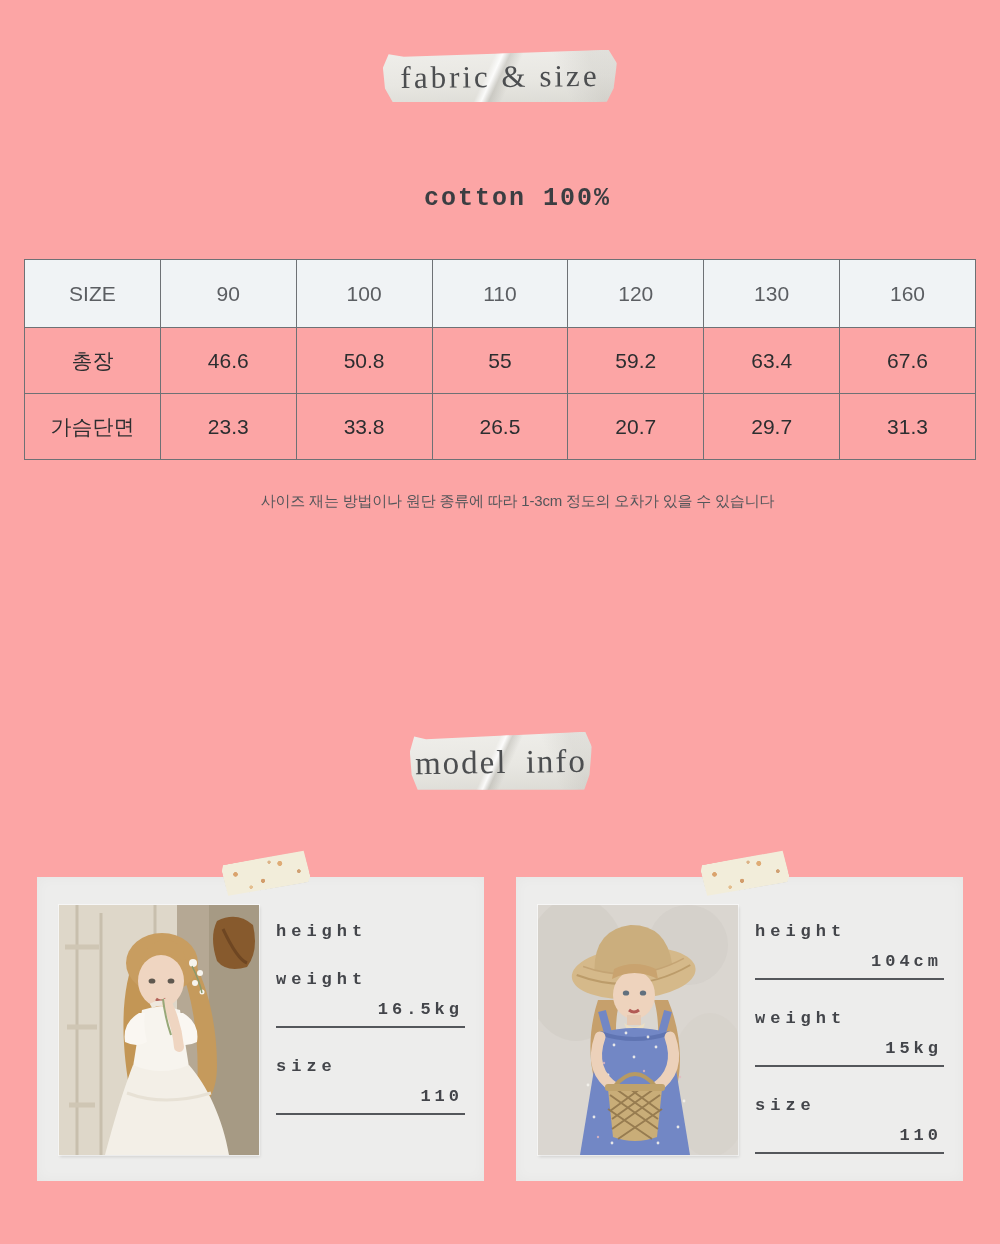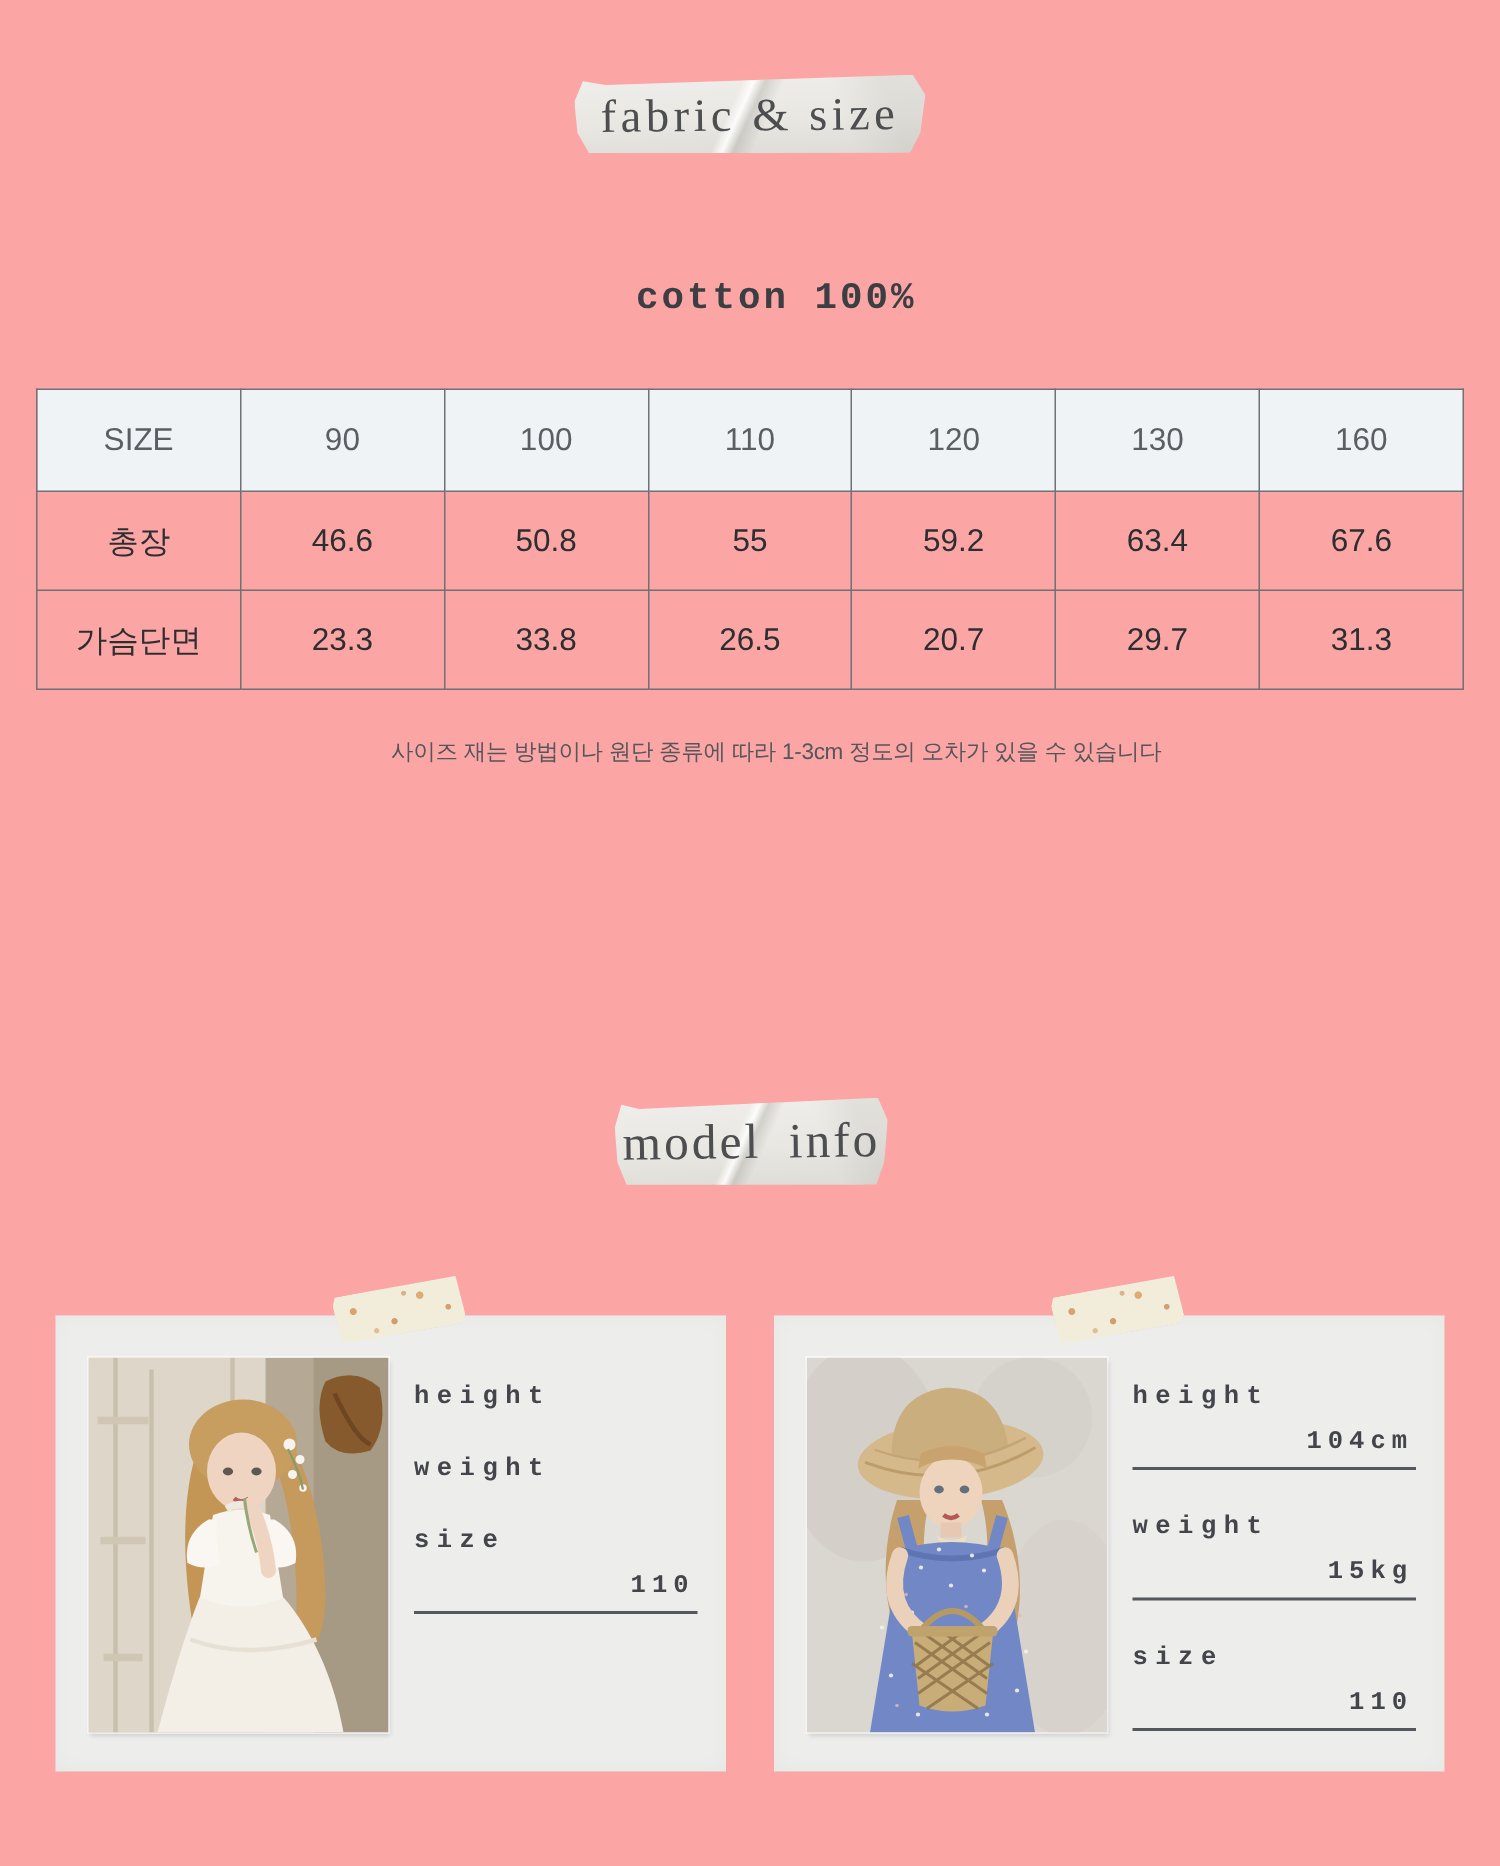--- a/index.html
+++ b/index.html
@@ -189,20 +189,21 @@
           <path d="M120,142 Q118,120 108,98" stroke="#efd5c1" stroke-width="10" fill="none" stroke-linecap="round"></path>
           <path d="M104,94 q2,18 8,36" stroke="#97a878" stroke-width="2" fill="none"></path>
         </svg>
       </div>
       <div class="info">
         <div class="field">
           <div class="field-label">height</div>
         </div>
         <div class="field">
           <div class="field-label">weight</div>
+          <div class="field-value">16.5kg</div>
         </div>
         <div class="field">
           <div class="field-label">size</div>
           <div class="field-value">110</div>
         </div>
       </div>
     </div>
 
     <div class="model-card card-2">
       <div class="card-tape"></div>

